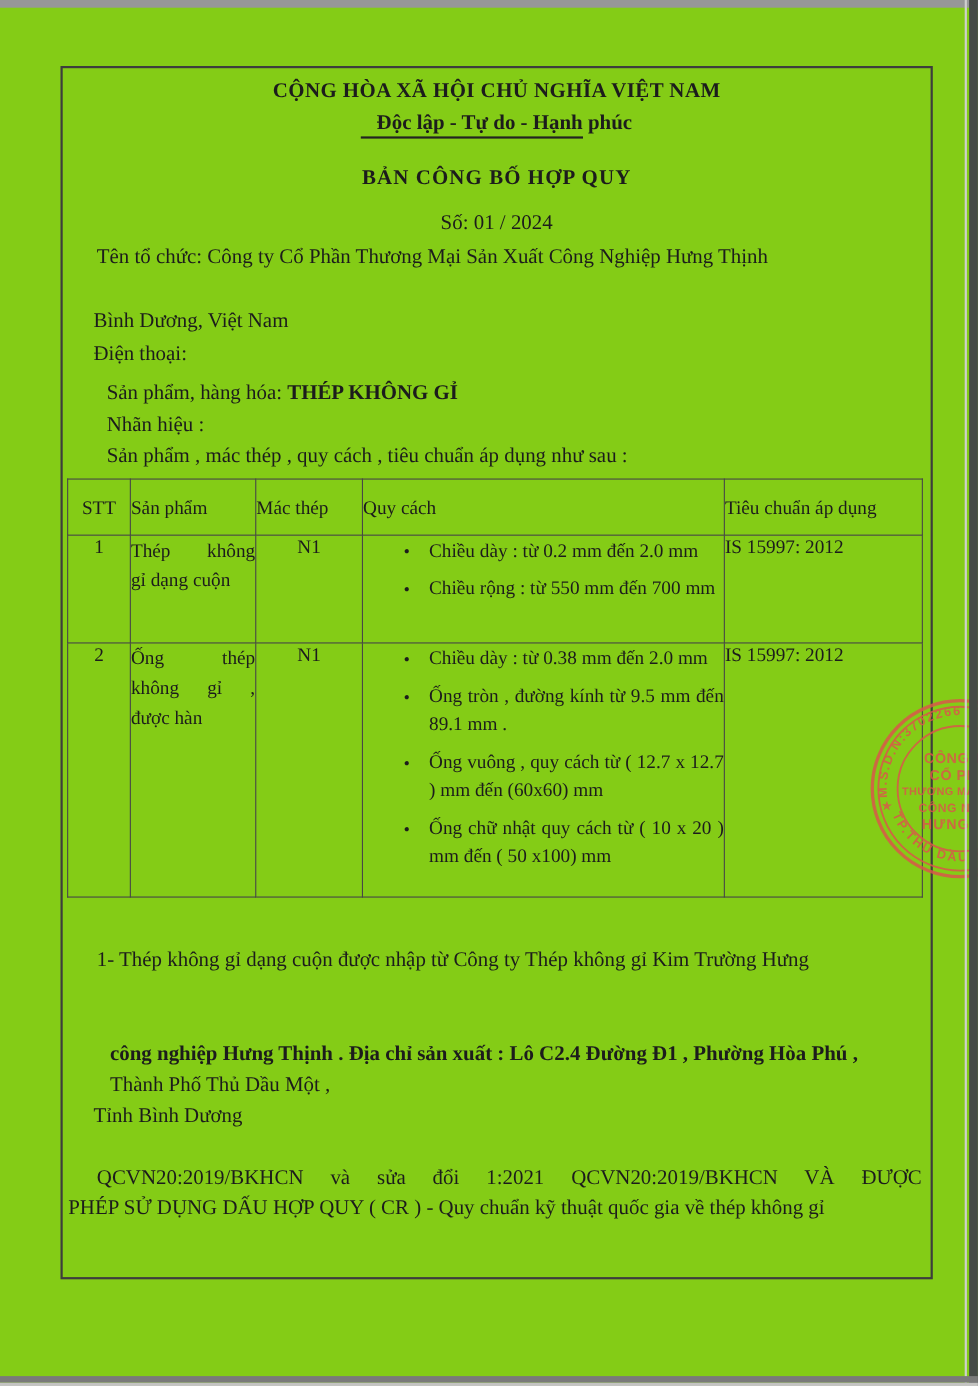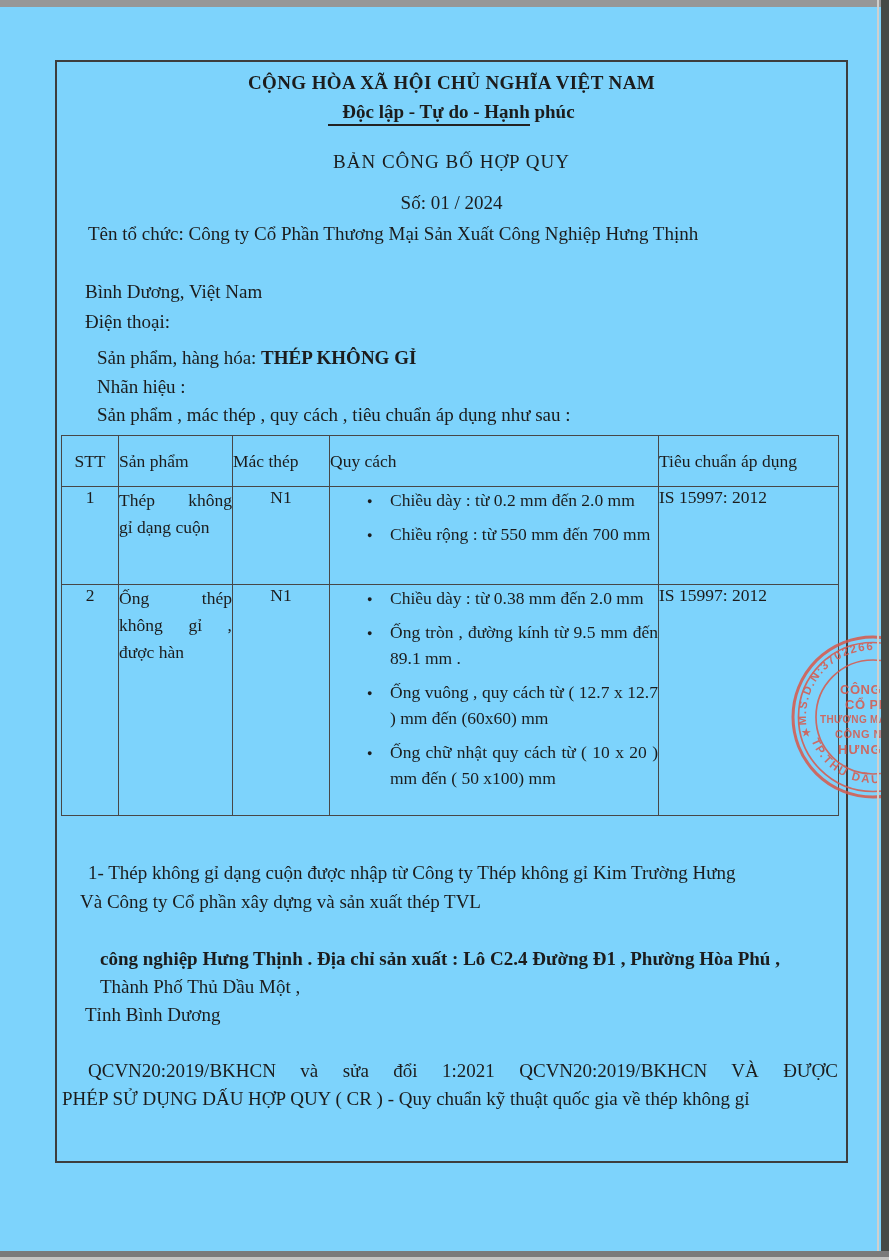--- a/index.html
+++ b/index.html
@@ -1,35 +1,35 @@
 <!DOCTYPE html>
 <html><head>
 <meta charset="utf-8">
 <style>
   html,body{margin:0;padding:0;background:#e9e9e7;}
   .page{
     position:relative; width:889px; height:1260px; margin:0 auto;
-    background:#7dd3fc; overflow:hidden;
+    background:#84cc16; overflow:hidden;
     font-family:"Liberation Serif","DejaVu Serif",serif;
     color:#1c1c1c;
   }
   
   .scan-top{position:absolute;left:0;top:0;width:889px;height:7px;background:#979797;z-index:5;}
   .scan-right{position:absolute;top:0;right:0;width:8px;height:1260px;background:#454a46;z-index:5;}
   .scan-right-light{position:absolute;top:0;right:10px;width:2px;height:1260px;background:#cfcfcd;z-index:5;}
   .scan-bottom{position:absolute;left:0;top:1251px;width:889px;height:6px;background:#7a7a7a;z-index:5;}
   .scan-bottom2{position:absolute;left:0;top:1257px;width:889px;height:3px;background:#c4c4c2;z-index:5;}
 
   .frame{position:absolute;left:55px;top:60px;width:789px;height:1099px;border:2px solid #3d3d3d;z-index:0;}
 
   .hdr{position:absolute;left:55px;width:793px;text-align:center;white-space:nowrap;}
   .nat-title{top:72px;font-size:19px;font-weight:bold;letter-spacing:.4px;}
   .motto{top:101px;font-size:17.5px;font-weight:bold;}
   .motto .u{border-bottom:2px solid #222;padding-left:14px;padding-bottom:2px;}
-  .doc-title{top:151px;font-size:22px;font-weight:normal;letter-spacing:1px;}
+  .doc-title{top:151px;font-size:22px;font-weight:bold;letter-spacing:1px;}
   .doc-no{top:192px;font-size:18px;}
 
   .line{position:absolute;white-space:nowrap;font-size:19px;}
   .l-org{left:88px;top:223px;}
   .l-addr1{left:85px;top:252px;}
   .l-addr2{left:85px;top:281px;}
   .l-phone{left:85px;top:311px;}
   .l-product{left:97px;top:347px;}
   .l-brand{left:97px;top:376px;}
   .l-intro{left:97px;top:404px;}
@@ -144,21 +144,20 @@
           <li>Ống vuông , quy cách từ ( 12.7 x 12.7 ) mm đến (60x60) mm</li>
           <li>Ống chữ nhật quy cách từ ( 10 x 20 ) mm đến ( 50 x100) mm</li>
         </ul>
       </td>
       <td class="tc-cell">IS 15997: 2012</td>
     </tr>
   </tbody>
     </table>
 
   <div class="note n1">1- Thép không gỉ dạng cuộn được nhập từ Công ty Thép không gỉ Kim Trường Hưng</div>
-  <div class="note n2">Và Công ty Cổ phần xây dựng và sản xuất thép TVL</div>
   <div class="note n4">công nghiệp Hưng Thịnh . Địa chỉ sản xuất : Lô C2.4 Đường Đ1 , Phường Hòa Phú ,</div>
   <div class="note n5">Thành Phố Thủ Dầu Một ,</div>
   <div class="note n6">Tỉnh Bình Dương</div>
   <div class="note n8">QCVN20:2019/BKHCN và sửa đổi 1:2021 QCVN20:2019/BKHCN VÀ ĐƯỢC</div>
   <div class="note n9">PHÉP SỬ DỤNG DẤU HỢP QUY ( CR ) -  Quy chuẩn kỹ thuật quốc gia về thép không gỉ</div>
 
   <svg class="stamp" viewBox="0 0 200 200" width="200" height="200">
     <g fill="none" stroke="#d9584a">
       <circle cx="100" cy="100" r="80" stroke-width="3"></circle>
       <circle cx="100" cy="100" r="74.5" stroke-width="1.7"></circle>

